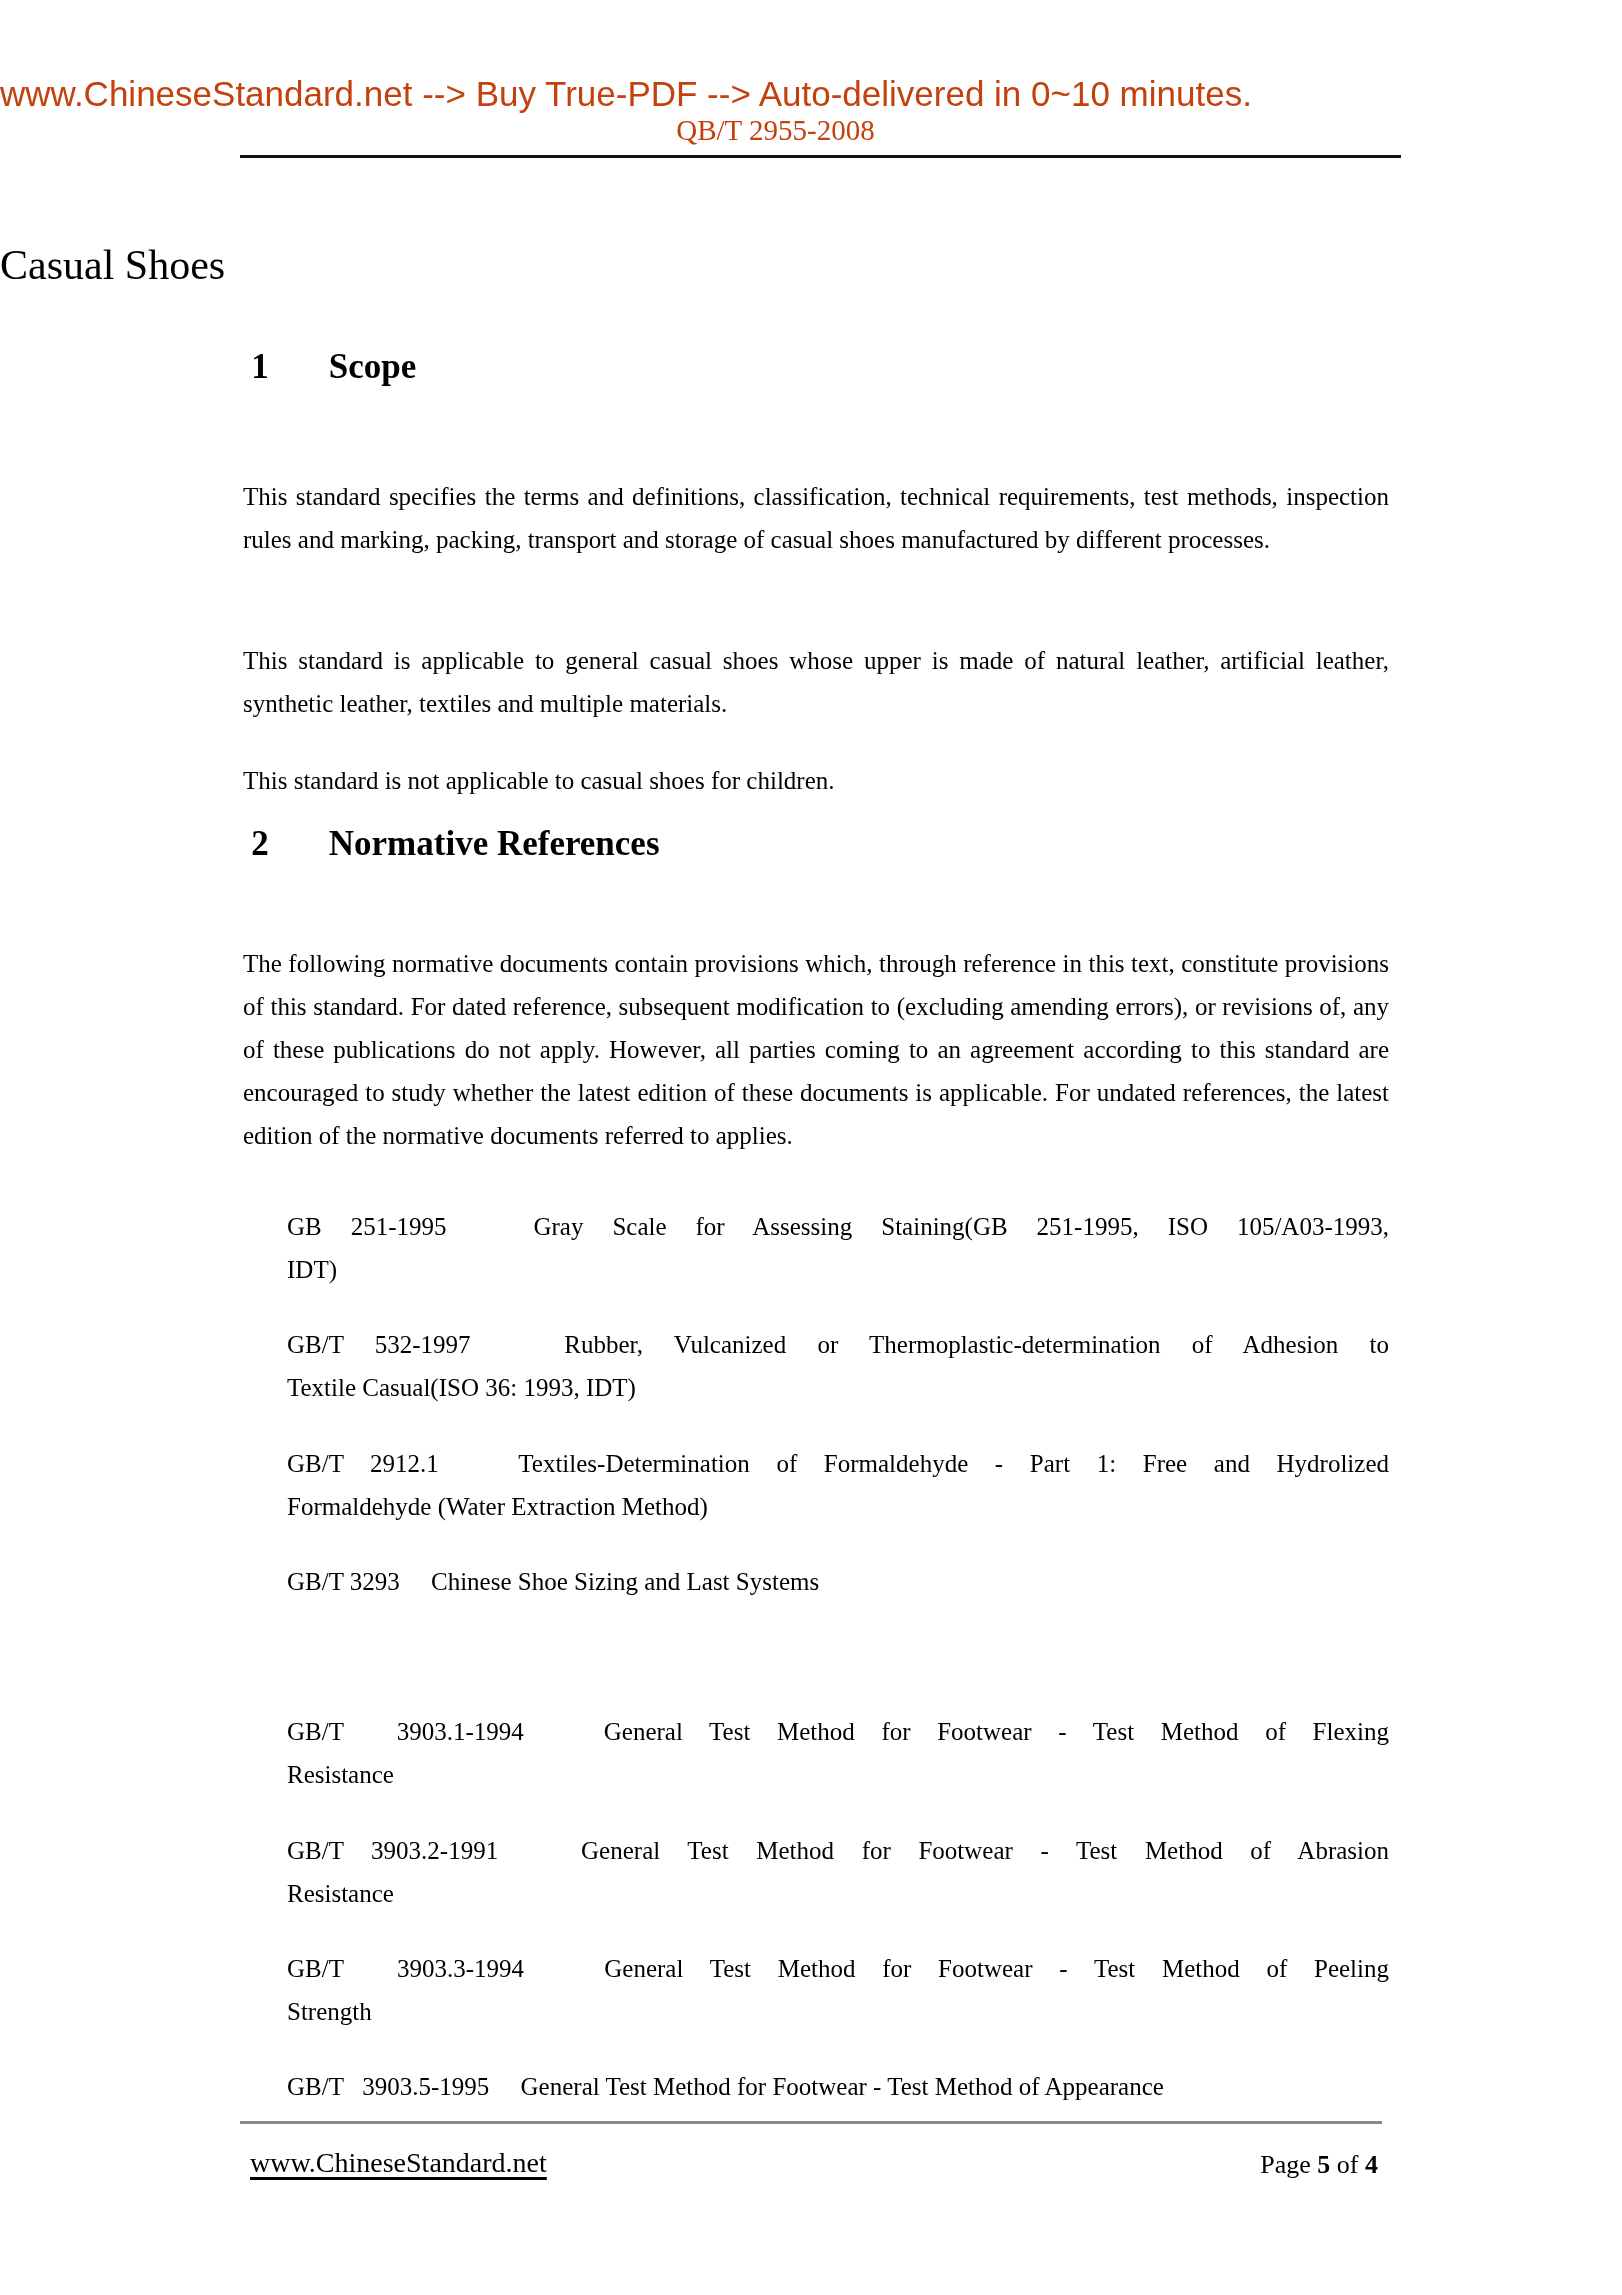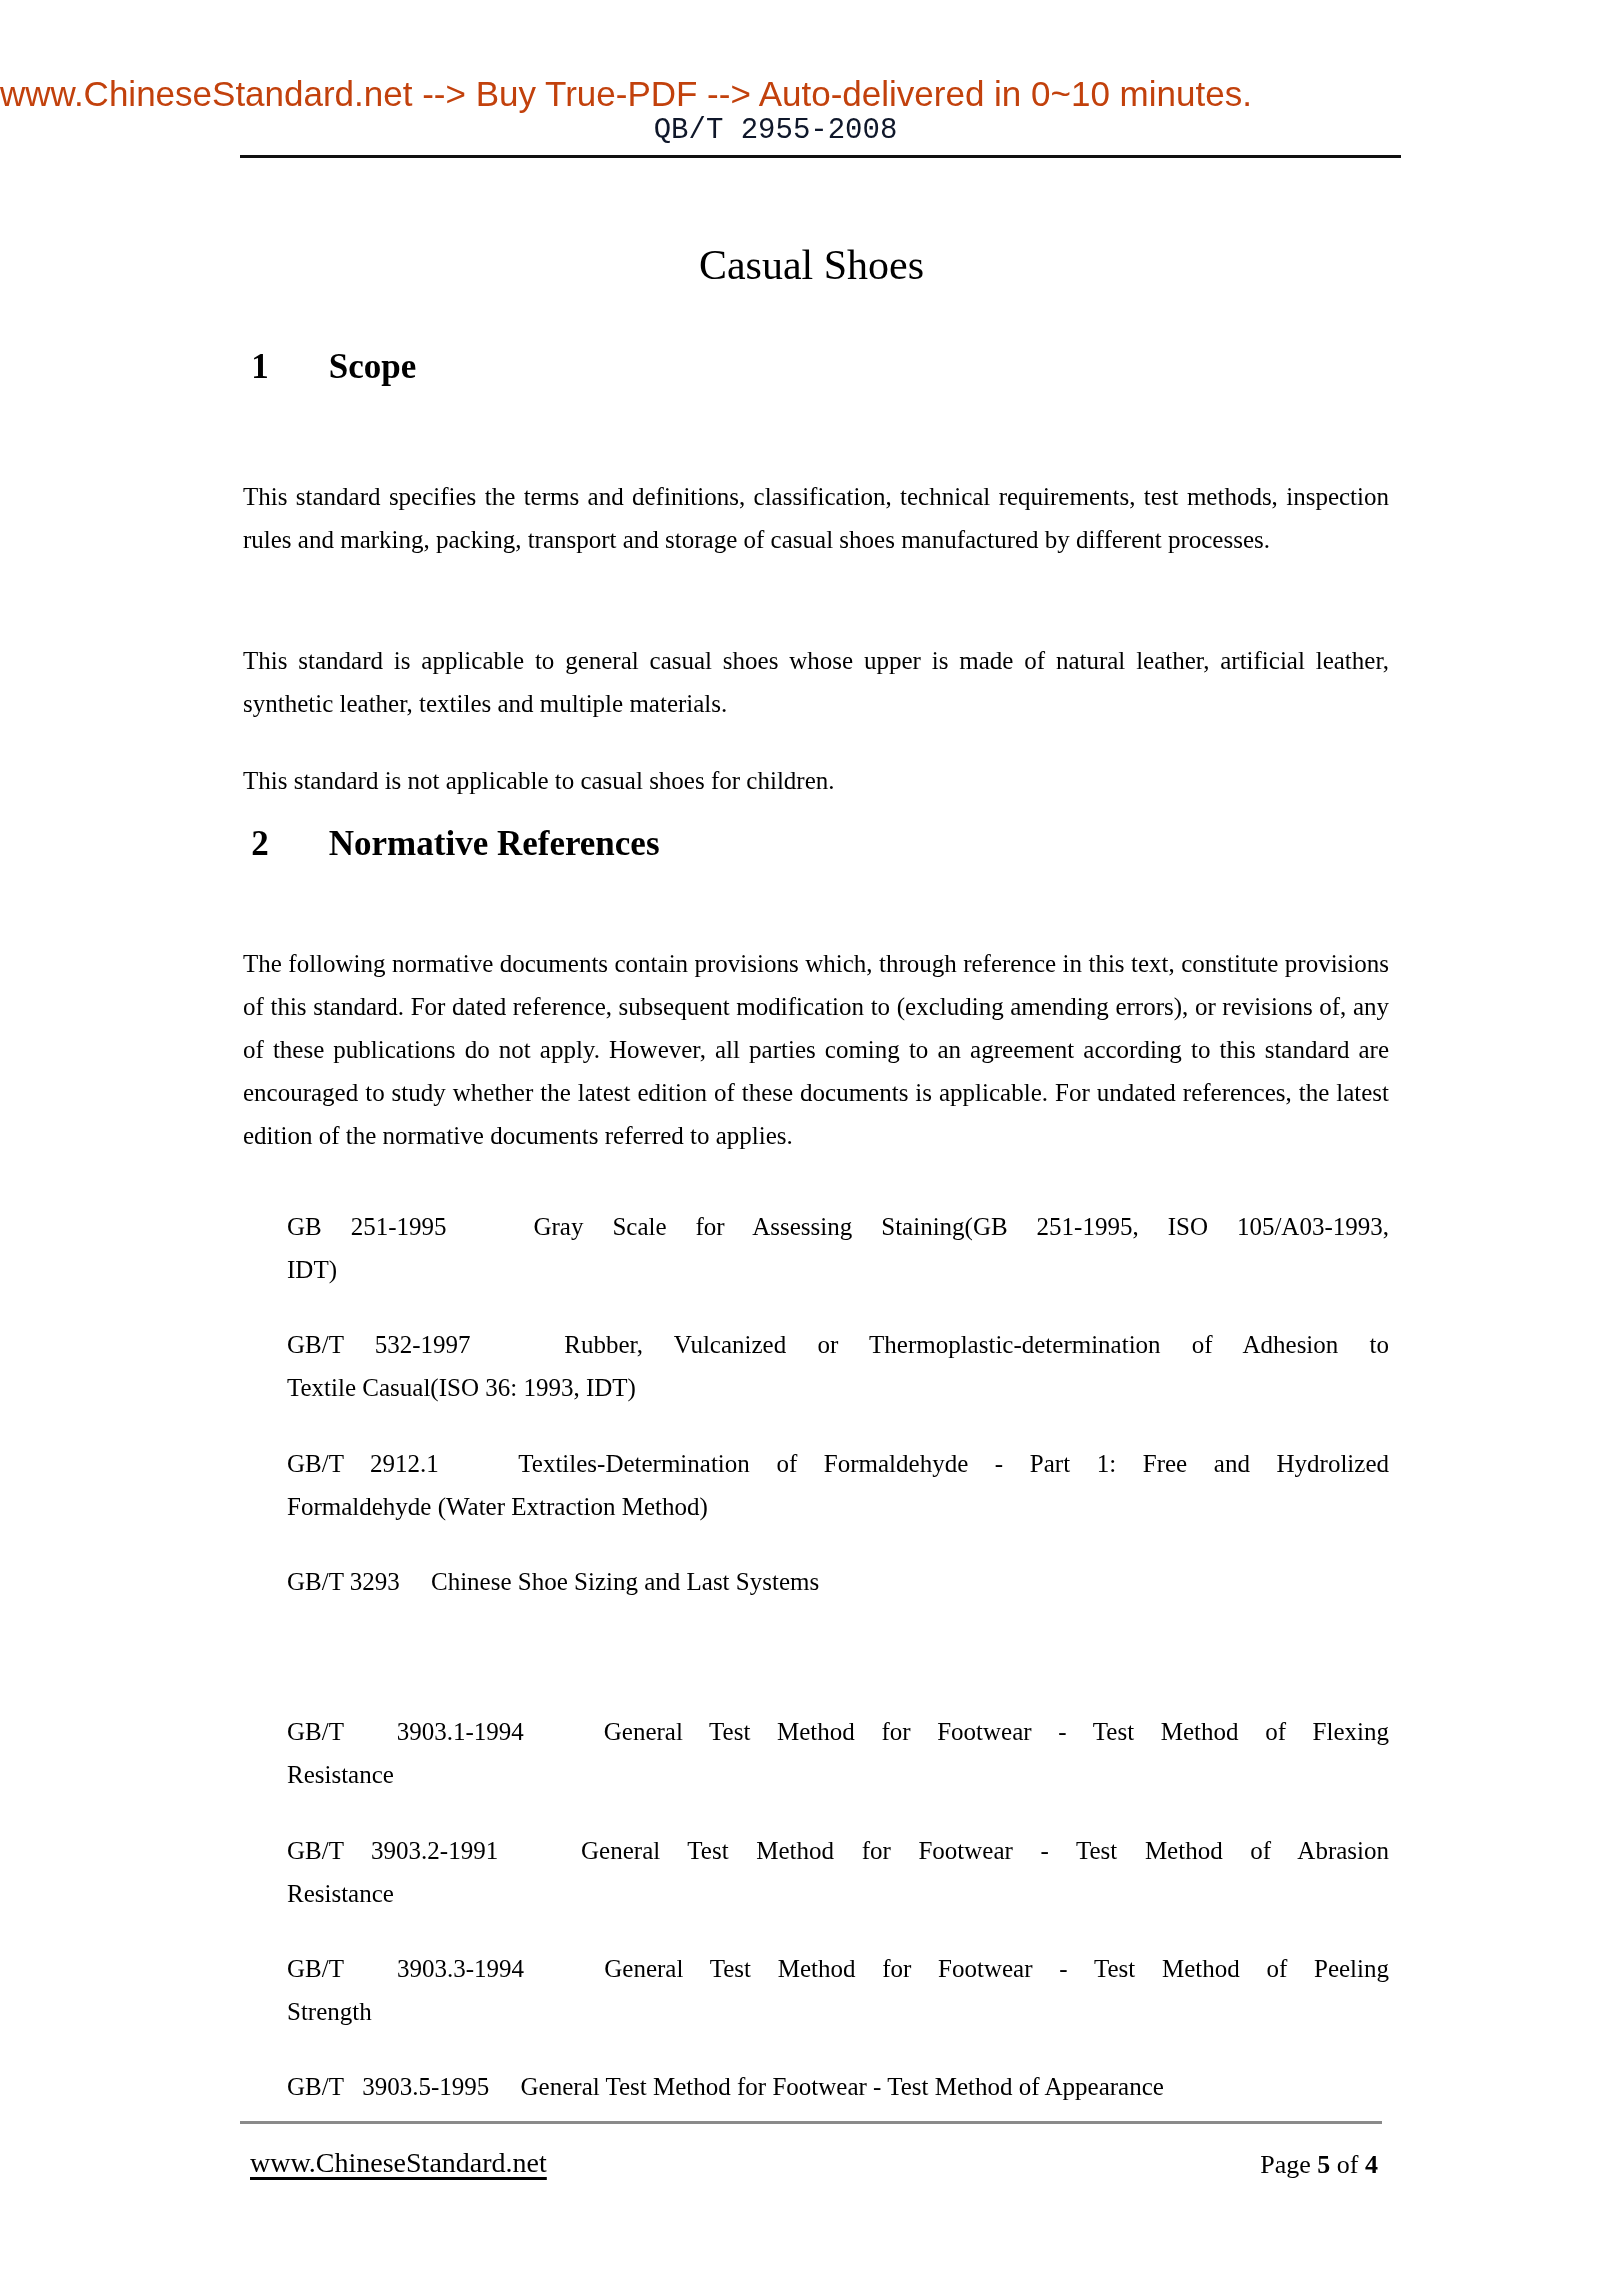--- a/index.html
+++ b/index.html
@@ -19,31 +19,29 @@
     text-align:left;
     font-family:"Liberation Sans", sans-serif;
     font-size:35px; line-height:38px;
     color:#c2410c;
     white-space:pre;
   }
   .std-code{
     position:absolute; top:112px; left:0; width:1551px;
     text-align:center;
     font-size:29px; line-height:37px;
-    color:#0f172a;
-    font-family:Liberation Mono, monospace;
+    color:#c2410c;
   }
   .top-rule{
     position:absolute; top:155px; left:240px; width:1161px; height:3.3px;
     background:#101010;
   }
   
   .doc-title{
     position:absolute; top:212px; left:0; width:1623px;
-    text-align:center;
     font-size:42px; line-height:50px;
     font-weight:normal;
   }
   
   .sec-head{
     position:absolute; left:243px; width:1146px;
     font-size:35px; line-height:40px; font-weight:bold;
     white-space:pre;
   }
   .sec-head .num{display:inline-block; padding-left:8.3px;}

